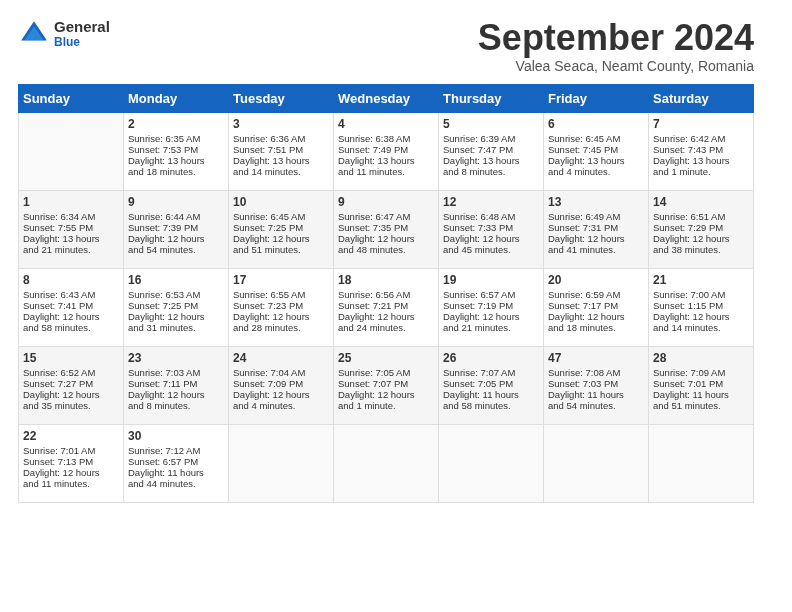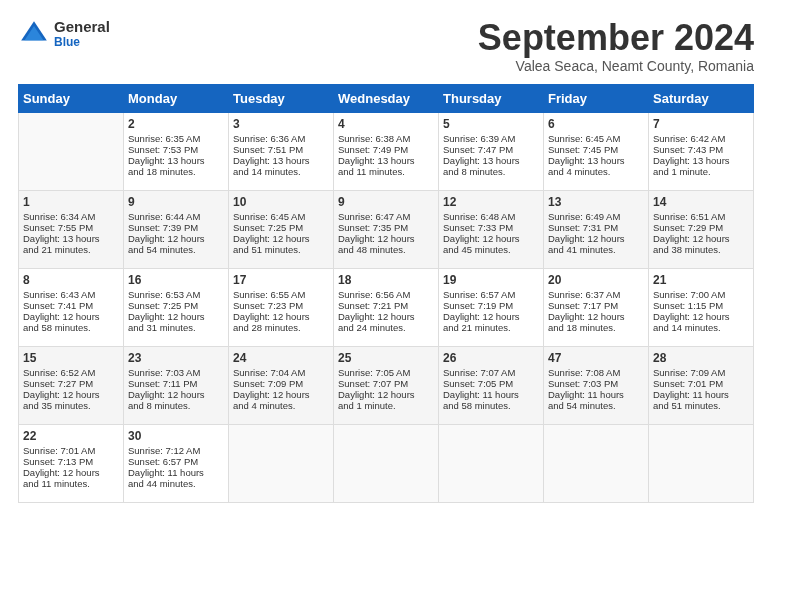--- a/index.html
+++ b/index.html
@@ -260,21 +260,21 @@
           </td>
           <td>
             <span class="day-num">19</span>
             <div>Sunrise: 6:57 AM</div>
             <div>Sunset: 7:19 PM</div>
             <div>Daylight: 12 hours</div>
             <div>and 21 minutes.</div>
           </td>
           <td>
             <span class="day-num">20</span>
-            <div>Sunrise: 6:37 AM</div>
+            <div>Sunrise: 6:59 AM</div>
             <div>Sunset: 7:17 PM</div>
             <div>Daylight: 12 hours</div>
             <div>and 18 minutes.</div>
           </td>
           <td>
             <span class="day-num">21</span>
             <div>Sunrise: 7:00 AM</div>
             <div>Sunset: 1:15 PM</div>
             <div>Daylight: 12 hours</div>
             <div>and 14 minutes.</div>

